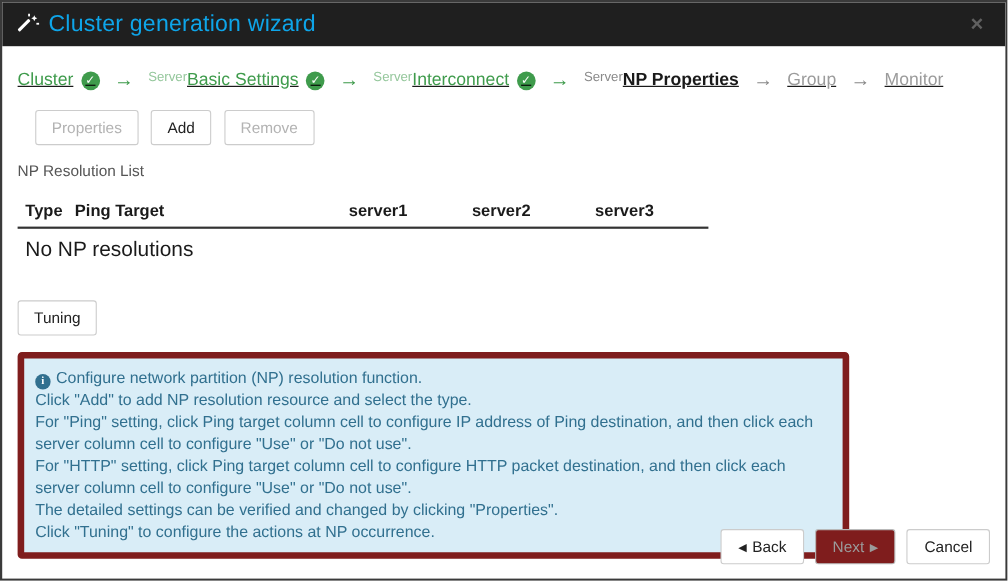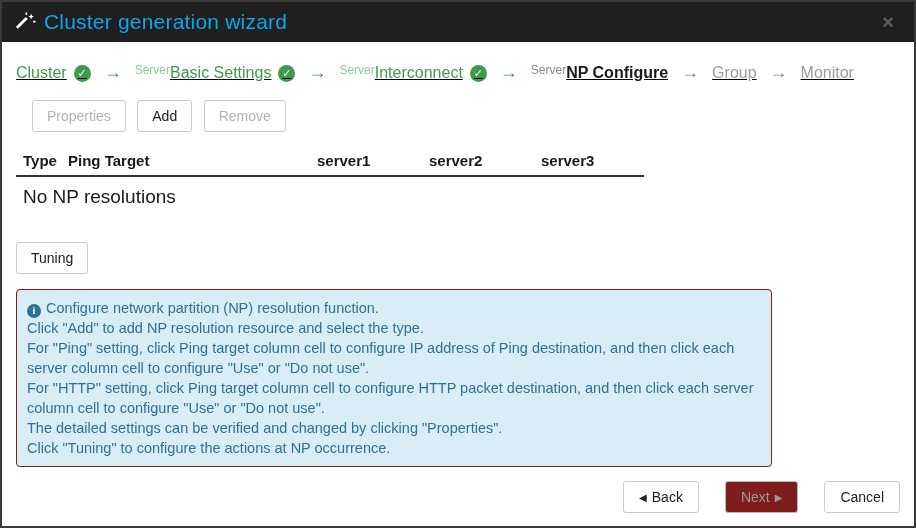--- a/index.html
+++ b/index.html
@@ -80,39 +80,39 @@
     font-size: 15px; font-weight: bold; color: #1a1a1a;
     white-space: nowrap;
   }
   .np-empty { padding: 9px 0 2px 7px; font-size: 19px; color: #1a1a1a; }
   .tuning-row { margin-top: 32px; }
   
   .info-box {
     margin-top: 15px;
     width: 756px;
     background: #d9edf7;
-    border: 1px solid #7f1d1d;
+    border: 6px solid #7f1d1d;
     border-radius: 4px;
     padding: 8px 10px;
     color: #31708f;
     font-size: 14.5px; line-height: 20px;
   }
   .info-icon {
     display: inline-flex; align-items: center; justify-content: center;
     width: 14px; height: 14px; border-radius: 50%;
     background: #31708f; color: #fff;
     font-size: 10px; font-weight: bold;
     font-family: "Liberation Serif", "DejaVu Serif", serif;
     margin-right: 5px;
     vertical-align: -1px;
   }
   
   .footer {
     position: absolute; right: 14px; bottom: 13px;
-    display: flex; gap: 26px;
+    display: flex; gap: 10px;
   }
   .footer .btn { padding: 7px 15px; }
   .tri { font-size: 10px; position: relative; top: -1px; }
   .tri.left { margin-right: 5px; }
   .tri.right { margin-left: 5px; }
 </style>
 </head>
 <body>
 
 <div class="dialog">
@@ -154,21 +154,21 @@
         <span class="step-main">
           <span class="step-name">Interconnect</span>
           <span class="check">✓</span>
         </span>
       </div>
       <span class="arrow green">→</span>
 
       <div class="step current">
         <span class="group">Server</span>
         <span class="step-main">
-          <span class="step-name">NP Configure</span>
+          <span class="step-name">NP Properties</span>
         </span>
       </div>
       <span class="arrow gray">→</span>
 
       <div class="step pending">
         <span class="group"></span>
         <span class="step-main">
           <span class="step-name">Group</span>
         </span>
       </div>
@@ -181,20 +181,21 @@
         </span>
       </div>
     </div>
 
     <div class="toolbar">
       <button class="btn dim">Properties</button>
       <button class="btn">Add</button>
       <button class="btn dim">Remove</button>
     </div>
 
+    <div class="list-title">NP Resolution List</div>
     <div class="np-table">
       <div class="np-head">
         <span class="cell">Type</span>
         <span class="cell">Ping Target</span>
         <span class="cell">server1</span>
         <span class="cell">server2</span>
         <span class="cell">server3</span>
       </div>
       <div class="np-empty">No NP resolutions</div>
     </div>

